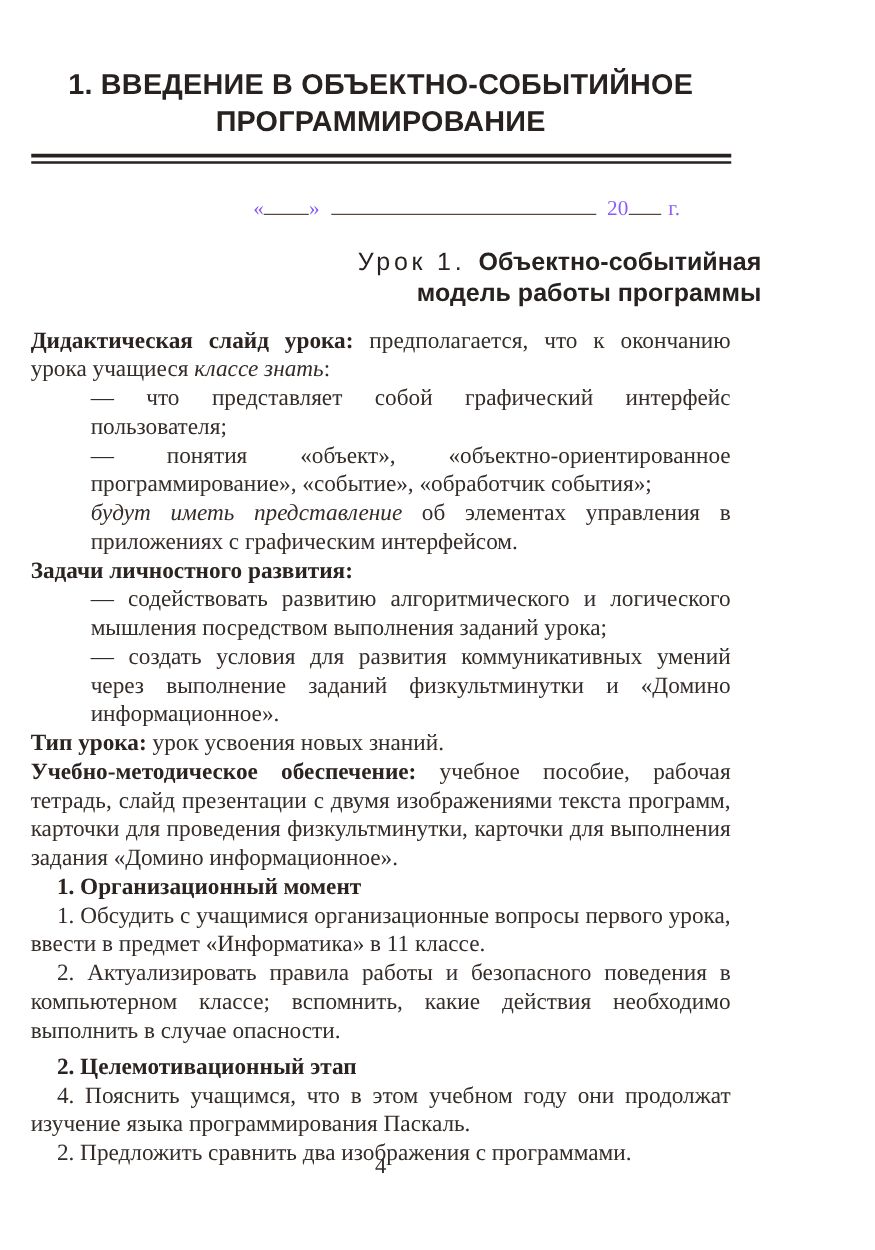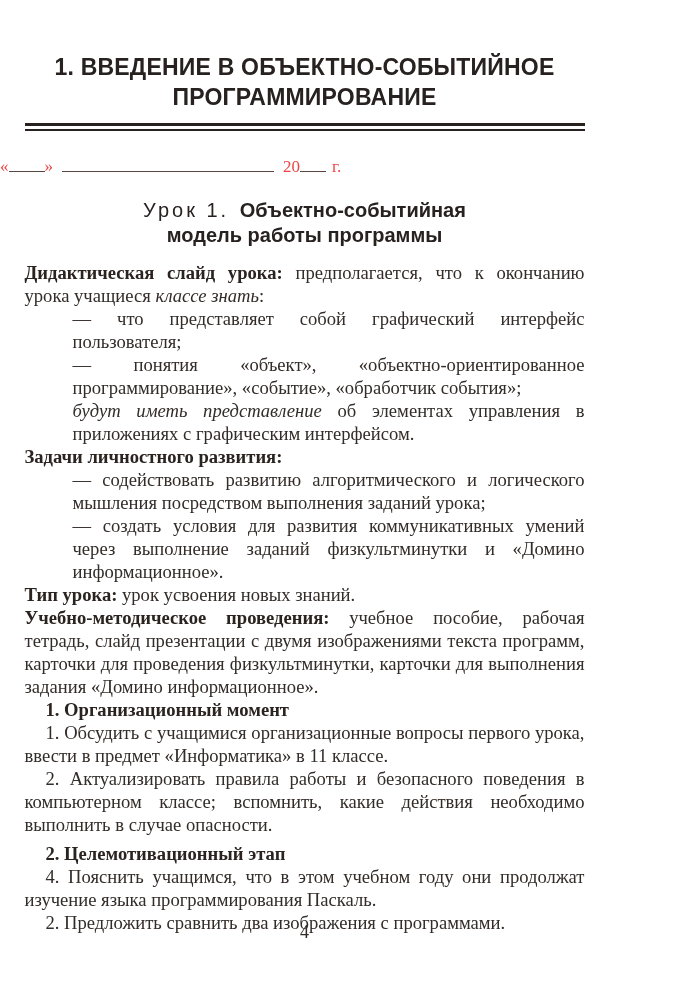--- a/index.html
+++ b/index.html
@@ -27,37 +27,38 @@
     width:560px;
     margin:11px auto 0 auto;
     height:8px;
     box-sizing:border-box;
     border-top:3px solid #272120;
     border-bottom:2px solid #272120;
   }
   
   .date-line {
     margin:24px 65px 0 0;
+    text-align:right;
     font-size:17px;
-    color:#ef4444;
+    color:#8b5cf6;
     white-space:nowrap;
   }
   .blank {
     display:inline-block;
     border-bottom:1.3px solid #56483e;
     height:0.95em;
     vertical-align:baseline;
   }
   .blank-day   { width:36px; }
   .blank-month { width:212px; margin-left:9px; margin-right:9px; }
   .blank-year  { width:26px; margin-right:6px; }
   
   .lesson-title {
     margin:21px 0 0 0;
-    text-align:center;
+    text-align:right;
     font-family:"Liberation Sans", sans-serif;
     font-size:20px;
     line-height:25px;
     font-weight:normal;
     color:#272120;
   }
   .lesson-label { letter-spacing:3px; font-weight:400; margin-right:5px; }
   .lesson-bold  { font-weight:700; }
   
   .body-text {
@@ -125,21 +126,21 @@
 
     <p><span class="lead">Задачи личностного развития:</span></p>
 
     <div class="indent-block">
       <p>— содействовать развитию алгоритмического и логического мышления посредством выполнения заданий урока;</p>
       <p>— создать условия для развития коммуникативных умений через выполнение заданий физкультминутки и «Домино информационное».</p>
     </div>
 
     <p><span class="lead">Тип урока:</span><span> урок усвоения новых знаний.</span></p>
 
-    <p><span class="lead">Учебно-методическое проведения:</span><span> учебное пособие, рабочая тетрадь, слайд презентации с двумя изображениями текста программ, карточки для проведения физкультминутки, карточки для выполнения задания «Домино информационное».</span></p>
+    <p><span class="lead">Учебно-методическое обеспечение:</span><span> учебное пособие, рабочая тетрадь, слайд презентации с двумя изображениями текста программ, карточки для проведения физкультминутки, карточки для выполнения задания «Домино информационное».</span></p>
 
 
     <p class="subhead">1. Организационный момент</p>
     <p class="pindent">1. Обсудить с учащимися организационные вопросы первого урока, ввести в предмет «Информатика» в 11 классе.</p>
     <p class="pindent">2. Актуализировать правила работы и безопасного поведения в компьютерном классе; вспомнить, какие действия необходимо выполнить в случае опасности.</p>
 
     <p class="subhead gap-top">2. Целемотивационный этап</p>
     <p class="pindent">4. Пояснить учащимся, что в этом учебном году они продолжат изучение языка программирования Паскаль.</p>
     <p class="pindent">2. Предложить сравнить два изображения с программами.</p>
 

